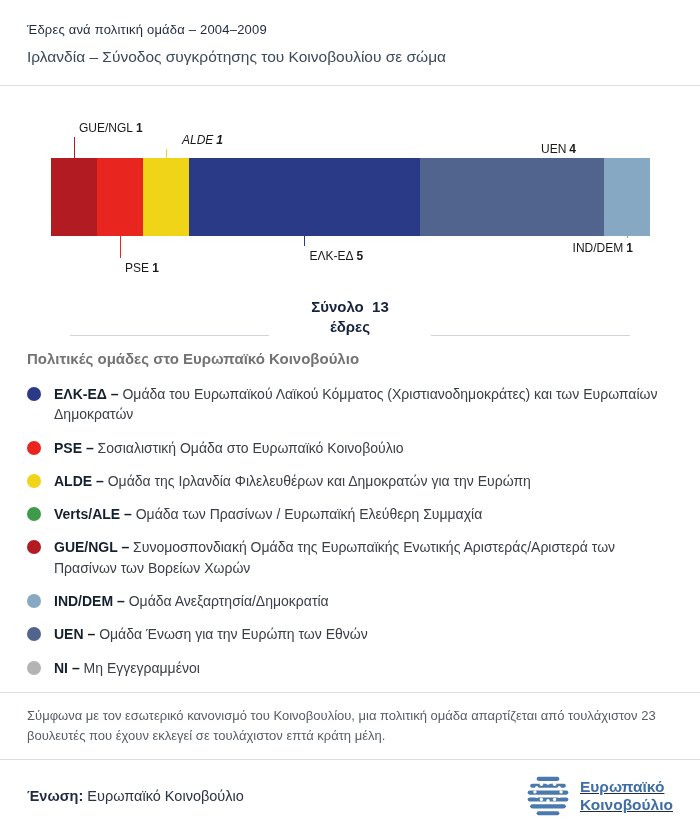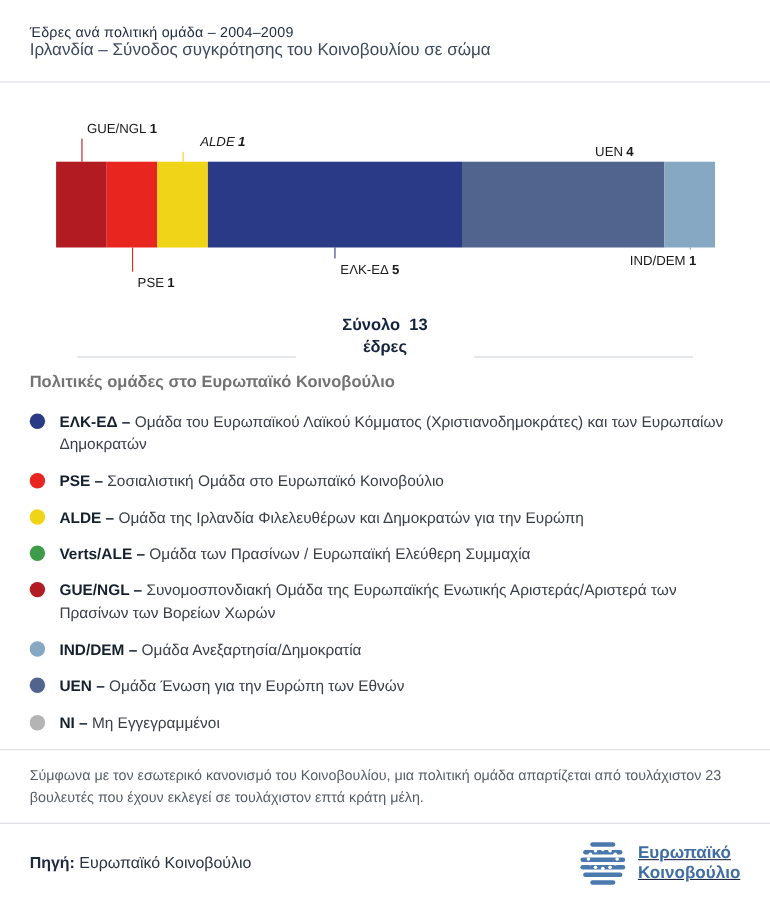--- a/index.html
+++ b/index.html
@@ -7,21 +7,21 @@
   body {
     width: 700px;
     font-family: "Liberation Sans", "DejaVu Sans", sans-serif;
     color: #202a44;
   }
   .page { width: 700px; padding-bottom: 20px; }
 
   
   .header { padding: 22px 27px 0 27px; }
   .title { font-size: 13px; font-weight: normal; color: #1f2a40; letter-spacing: .2px; }
-  .subtitle { font-size: 15.5px; font-weight: 400; color: #3d4a5c; }
+  .subtitle { margin-top: 11px; font-size: 15.5px; font-weight: 400; color: #3d4a5c; }
   .divider { border: none; border-top: 1px solid #d9dde2; margin: 0; }
   .divider.top { margin-top: 19px; }
 
   
   .chart-wrap { margin: 10px 50px 0 51px; position: relative; height: 185px; }
   .bar { position: absolute; top: 62px; left: 0; width: 599px; height: 78px; display: flex; }
   .segment { height: 100%; }
   .leader { position: absolute; width: 1px; }
   .chart-label { position: absolute; white-space: nowrap; font-size: 12px; color: #1a1a1a; }
   .chart-label .val { font-weight: bold; margin-left: 3px; }
@@ -134,21 +134,21 @@
   </div>
 
   <hr class="divider footnote-divider">
 
   <p class="footnote">Σύμφωνα με τον εσωτερικό κανονισμό του Κοινοβουλίου, μια πολιτική ομάδα απαρτίζεται από τουλάχιστον 23 βουλευτές που έχουν εκλεγεί σε τουλάχιστον επτά κράτη μέλη.</p>
 
   <hr class="divider">
 
   <div class="footer">
     <div class="source">
-      <b>Πηγή:</b>
+      <b>Ένωση:</b>
       <span>Ευρωπαϊκό Κοινοβούλιο</span>
     </div>
     <div class="ep-logo">
       <svg width="46" height="44" viewBox="0 0 32 32" aria-hidden="true">
         <g fill="#4a79ad">
           <rect x="7.7" y="2" width="16.6" height="3" rx="1.5"></rect>
           <rect x="3" y="7" width="26" height="3" rx="1.5"></rect>
           <rect x="1.2" y="12" width="29.6" height="3" rx="1.5"></rect>
           <rect x="1.2" y="17" width="29.6" height="3" rx="1.5"></rect>
           <rect x="3" y="22" width="26" height="3" rx="1.5"></rect>

